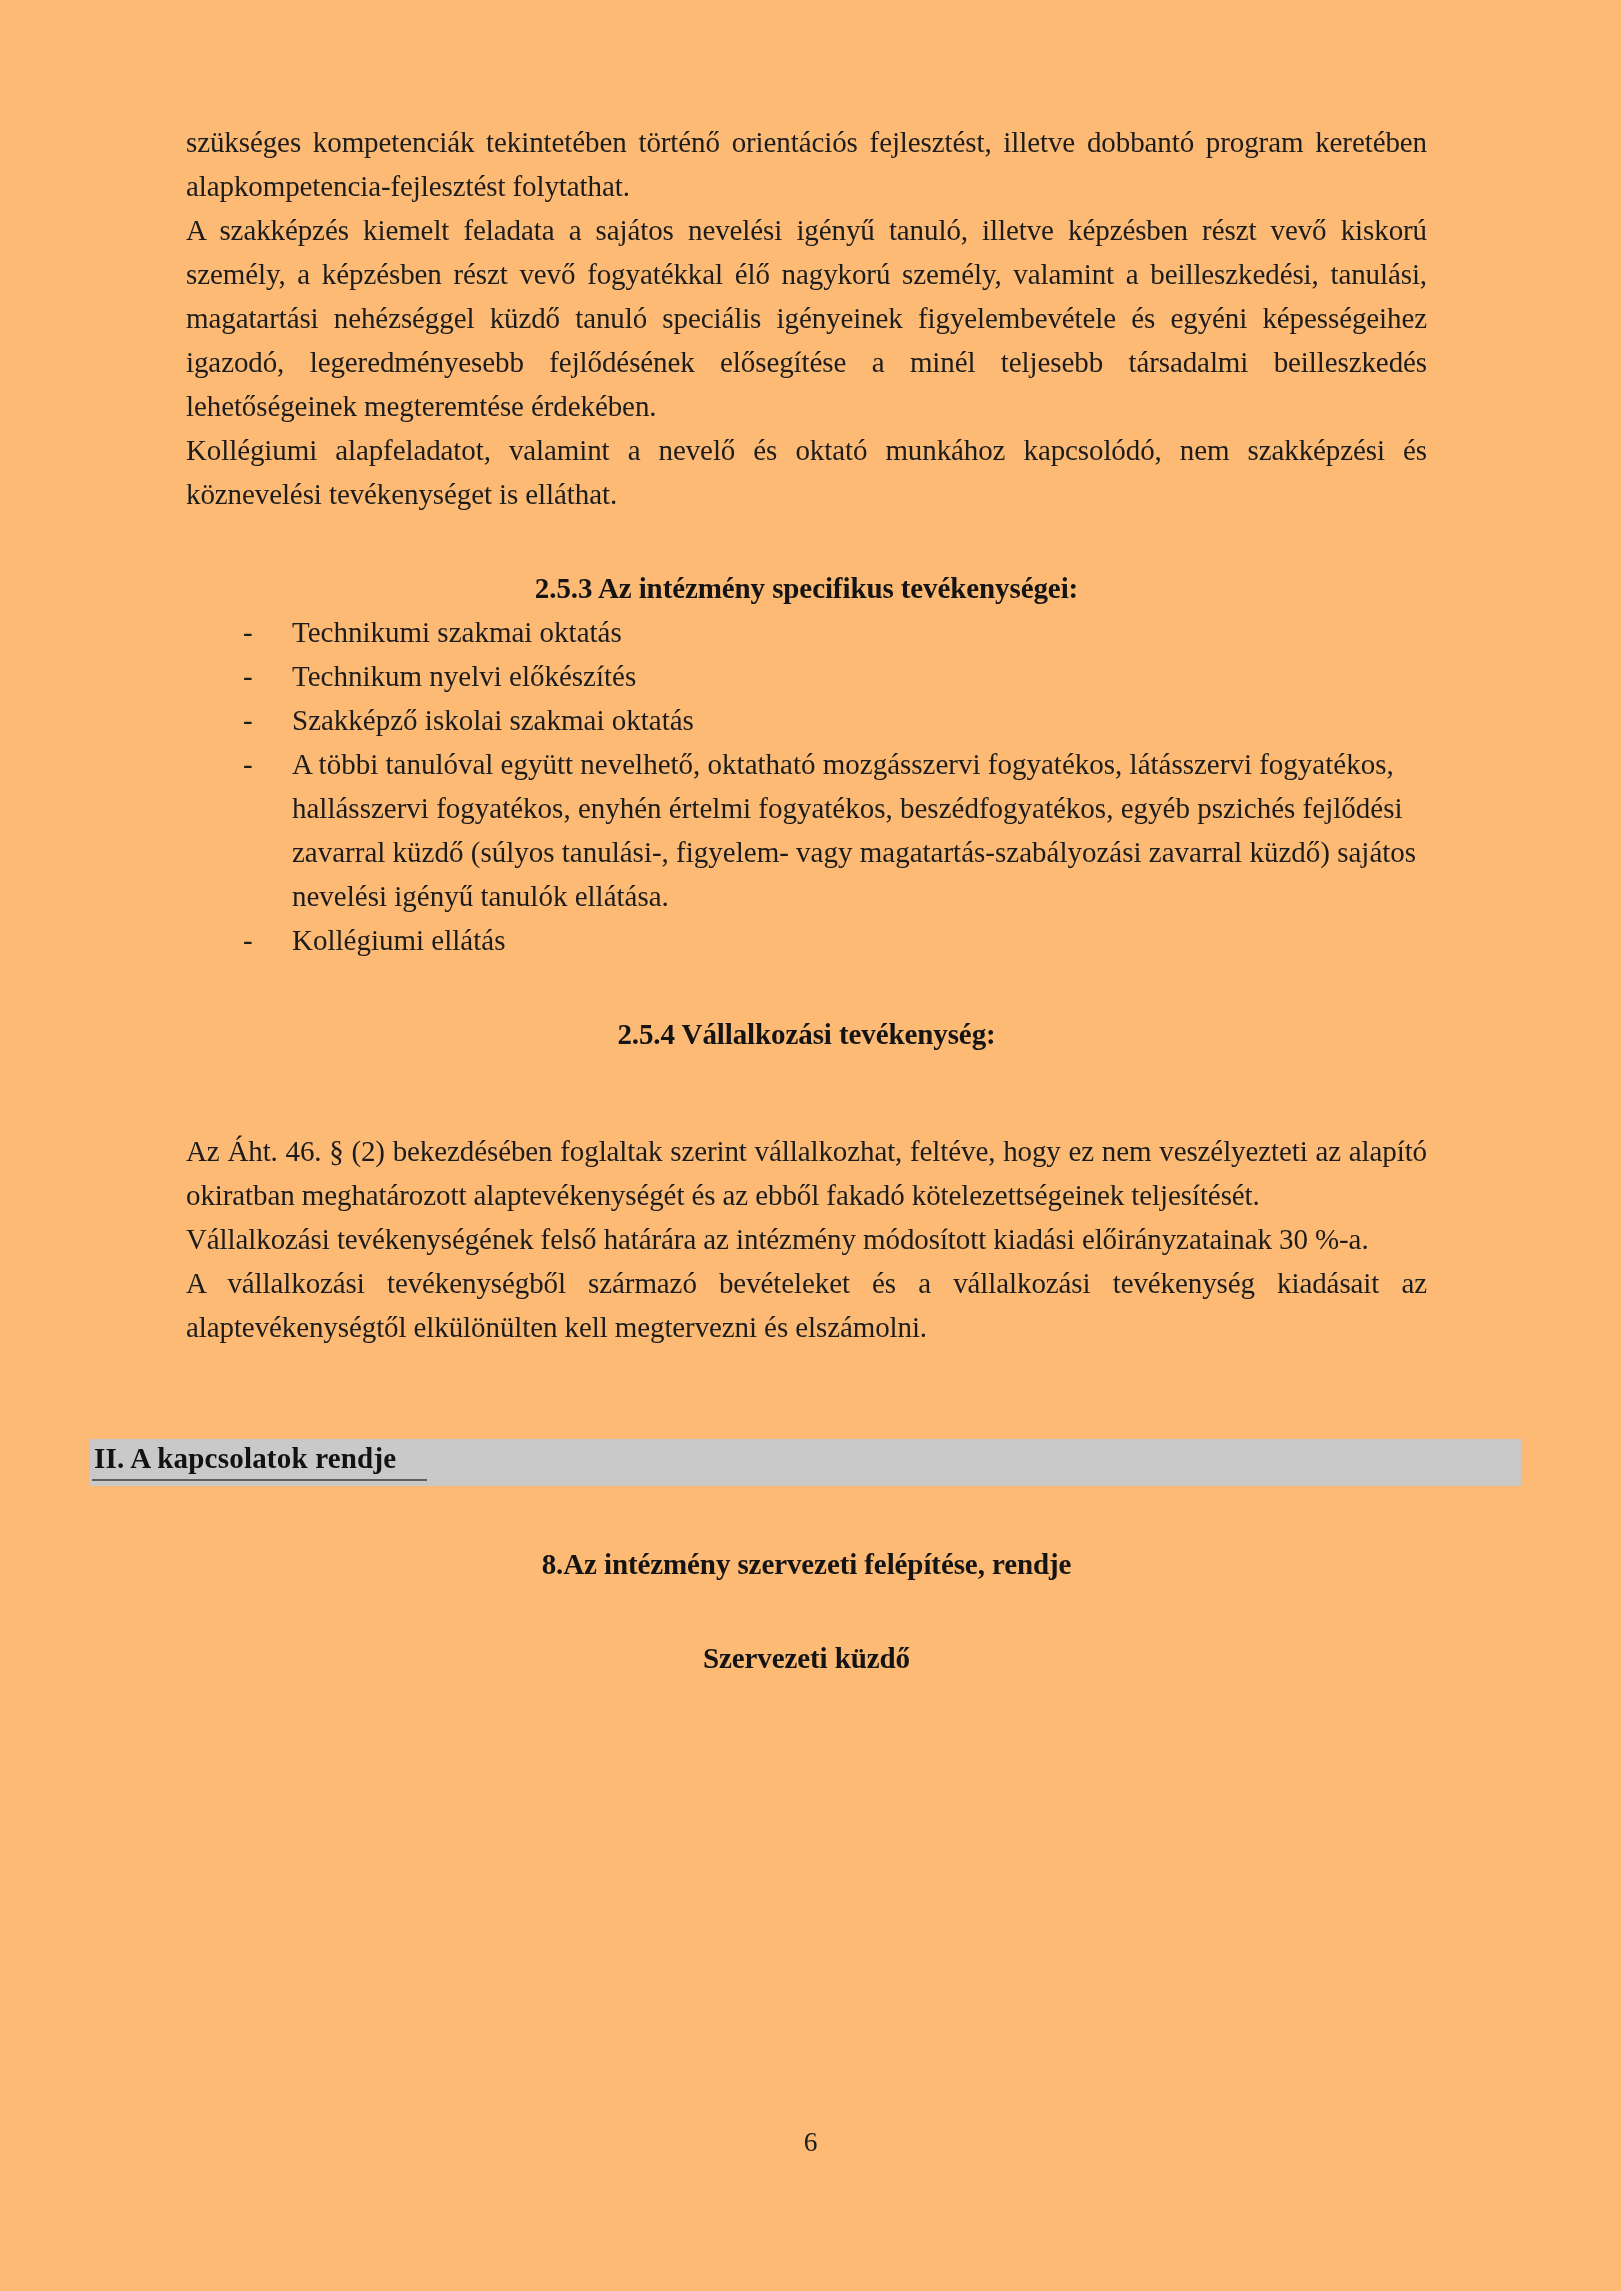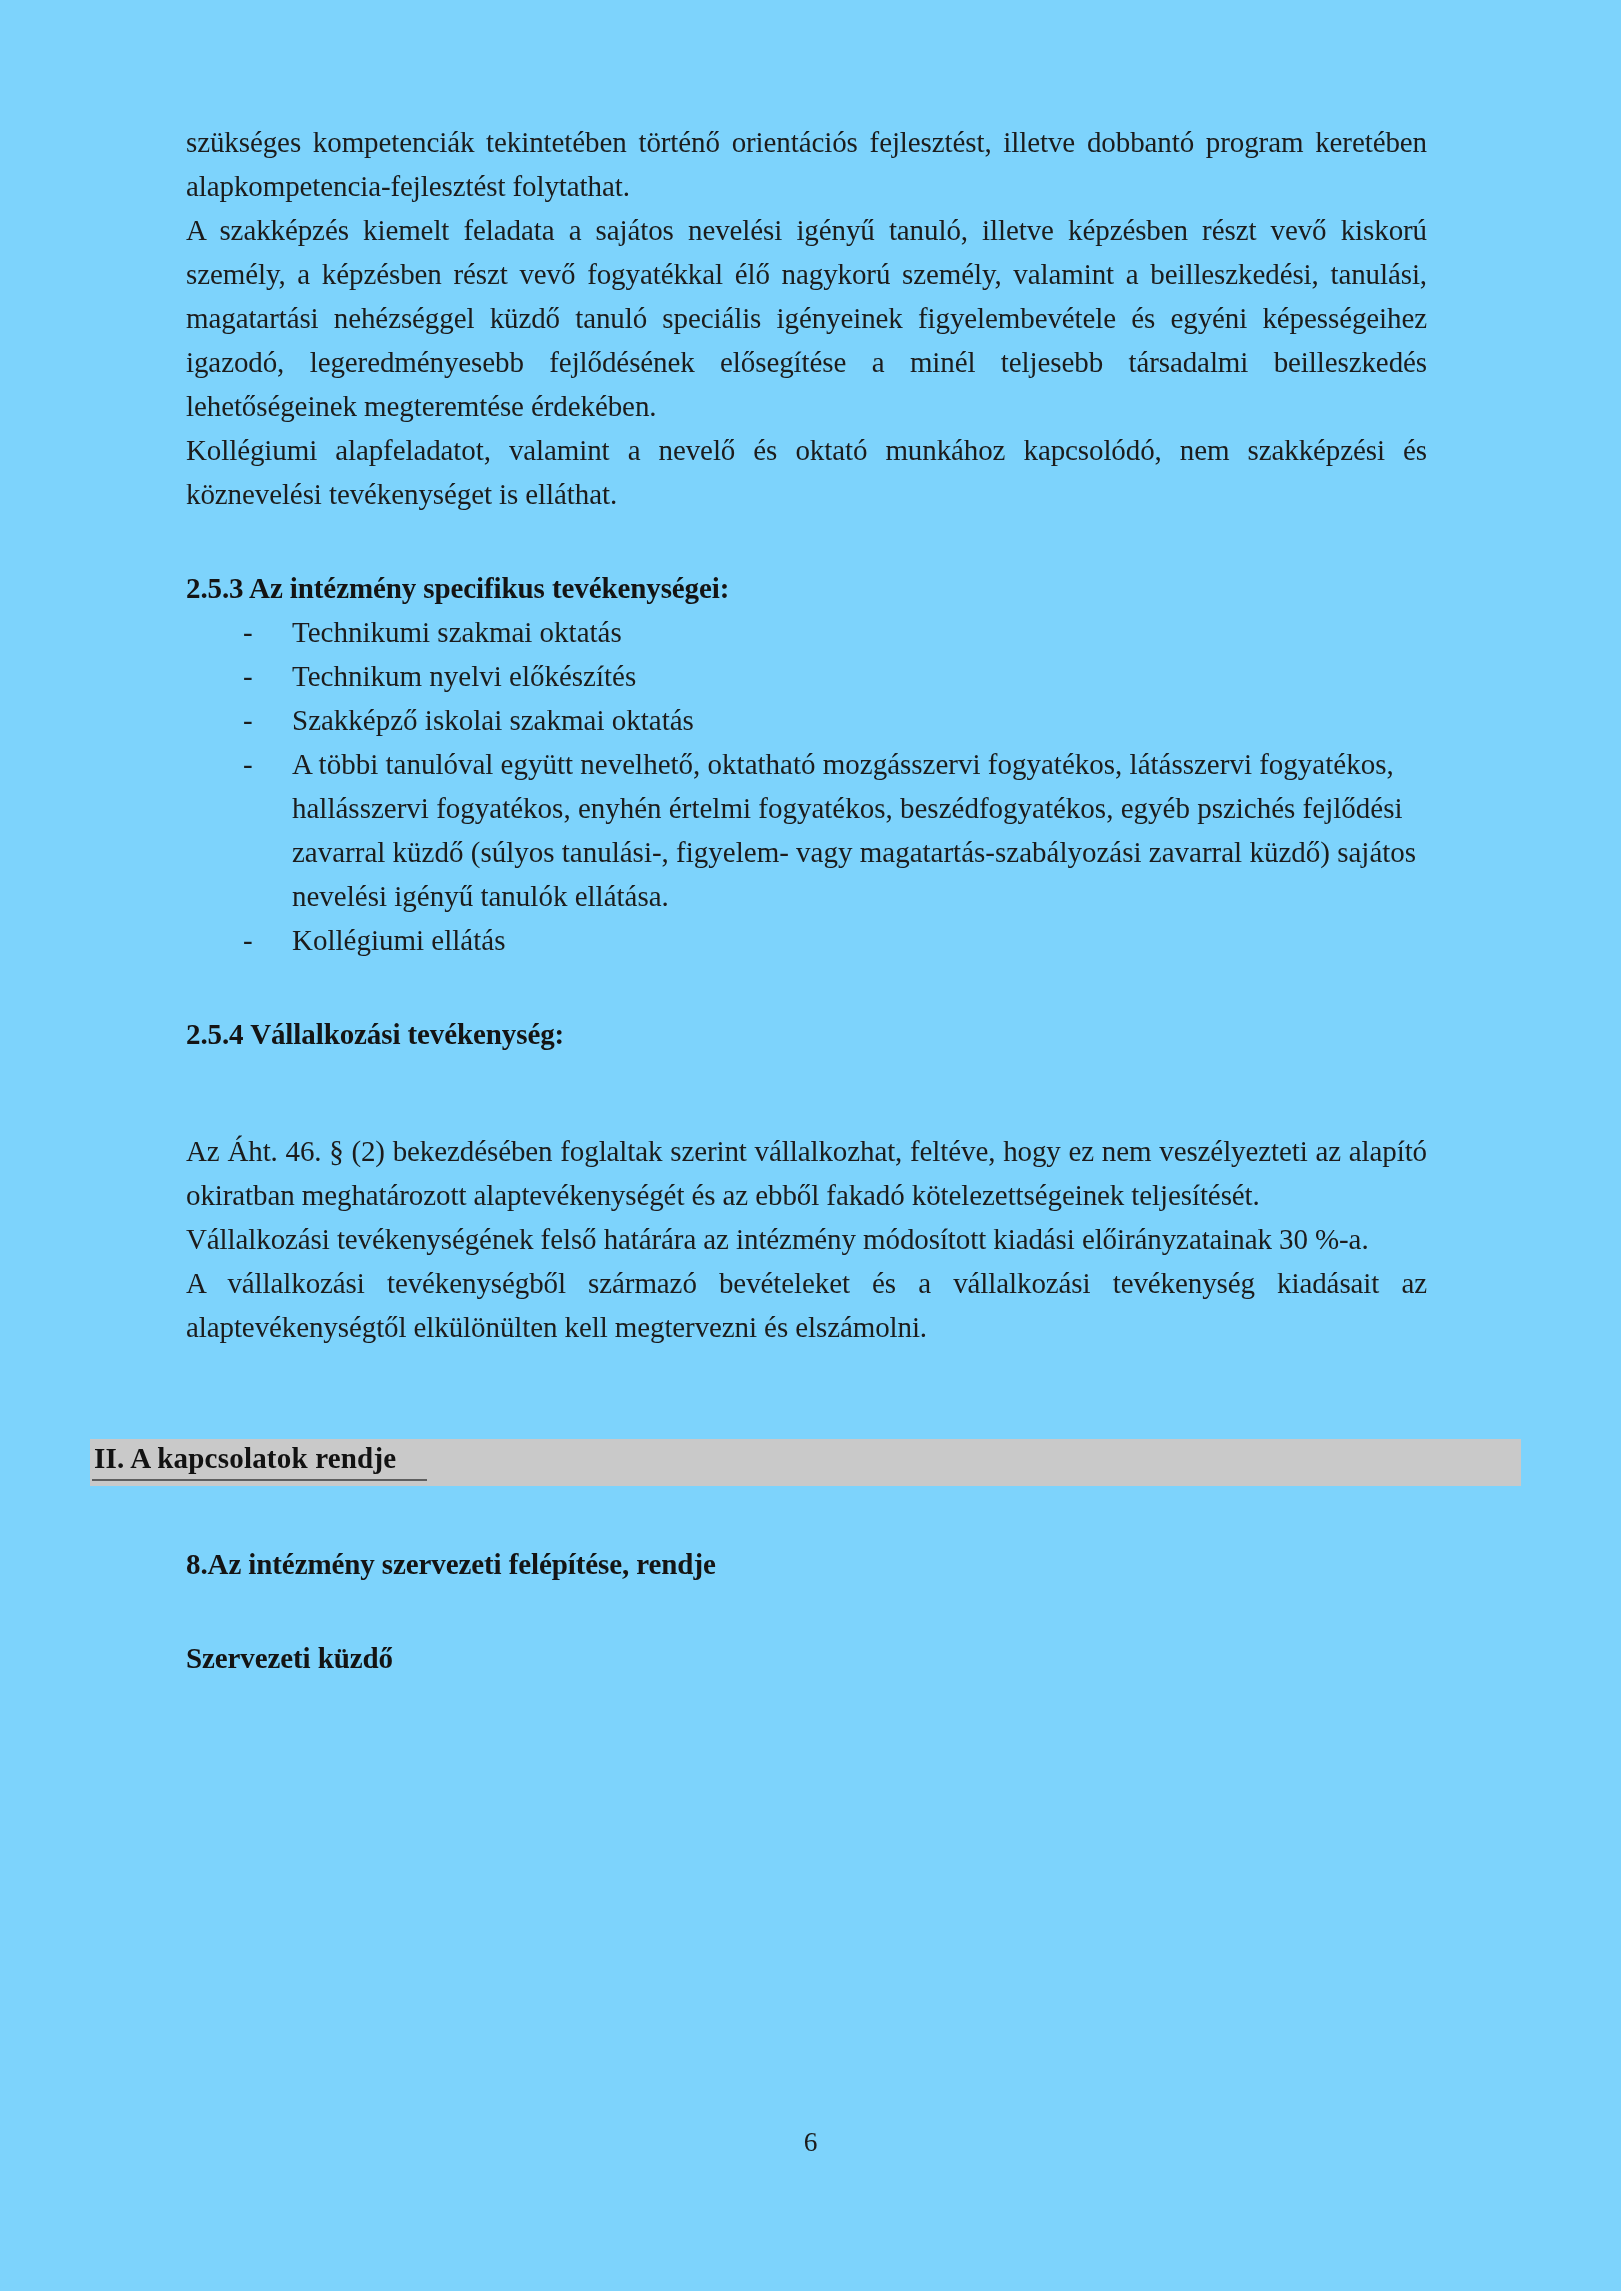--- a/index.html
+++ b/index.html
@@ -8,21 +8,21 @@
     background: #ffffff;
   }
   body {
     font-family: "Liberation Serif", "DejaVu Serif", serif;
     color: #1a1a1a;
   }
   .page {
     position: relative;
     width: 1621px;
     height: 2292px;
-    background: #7dd3fc;
+    background: #fdba74;
     overflow: hidden;
     box-sizing: border-box;
   }
   .content {
     position: absolute;
     left: 186px;
     top: 120px;
     width: 1241px;
   }
   p.body-par {
@@ -37,20 +37,21 @@
   .spacer-lg { height: 51px; }
   .spacer-xl { height: 73px; }
 
   h3.sub-head {
     margin: 0;
     font-size: 29px;
     line-height: 43px;
     font-weight: bold;
     color: #141414;
     letter-spacing: -0.1px;
+    text-align: center;
   }
   .list {
     margin: 0;
     padding: 0;
     list-style: none;
   }
   .list li {
     position: relative;
     padding-left: 106px;
     font-size: 29px;

